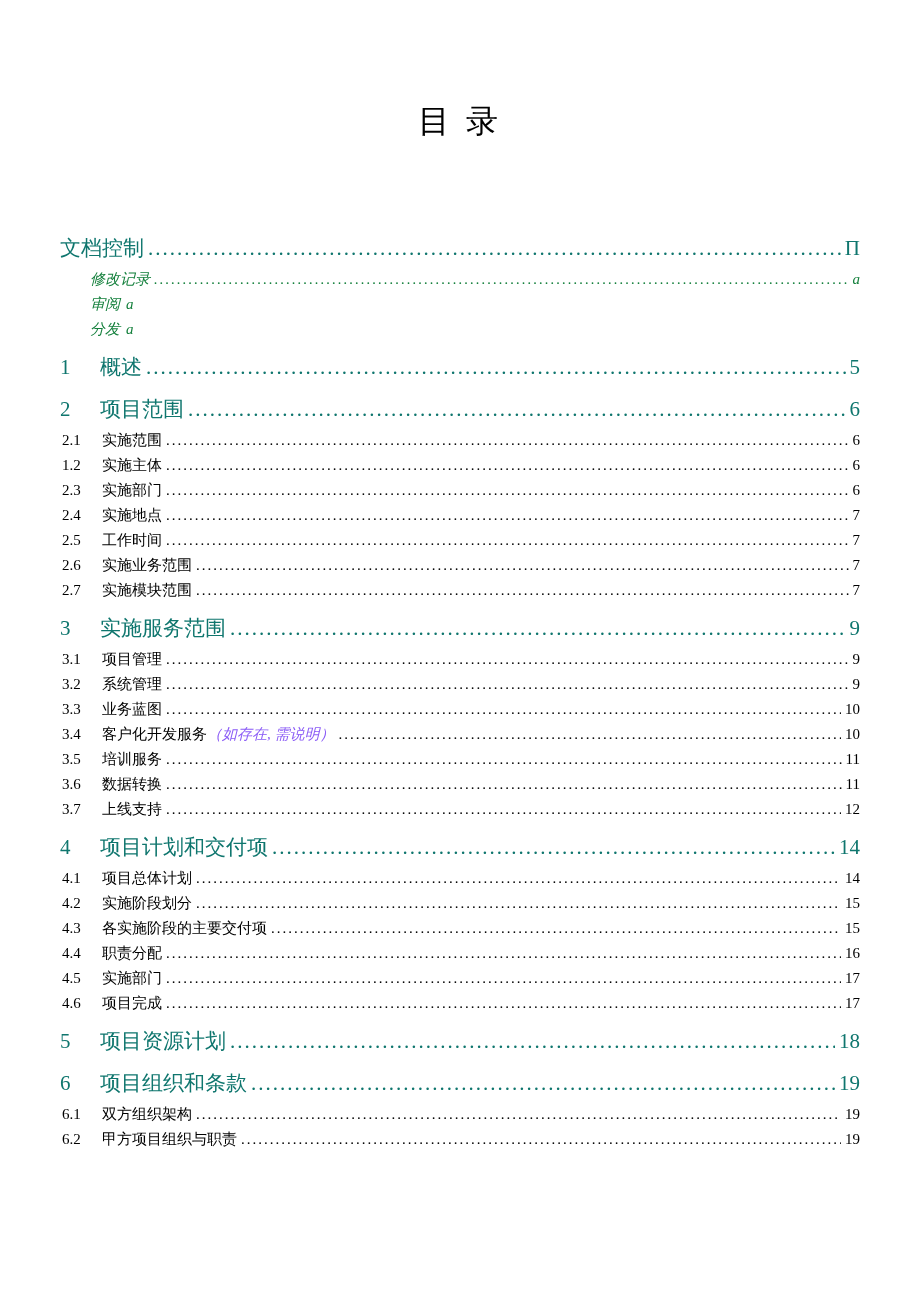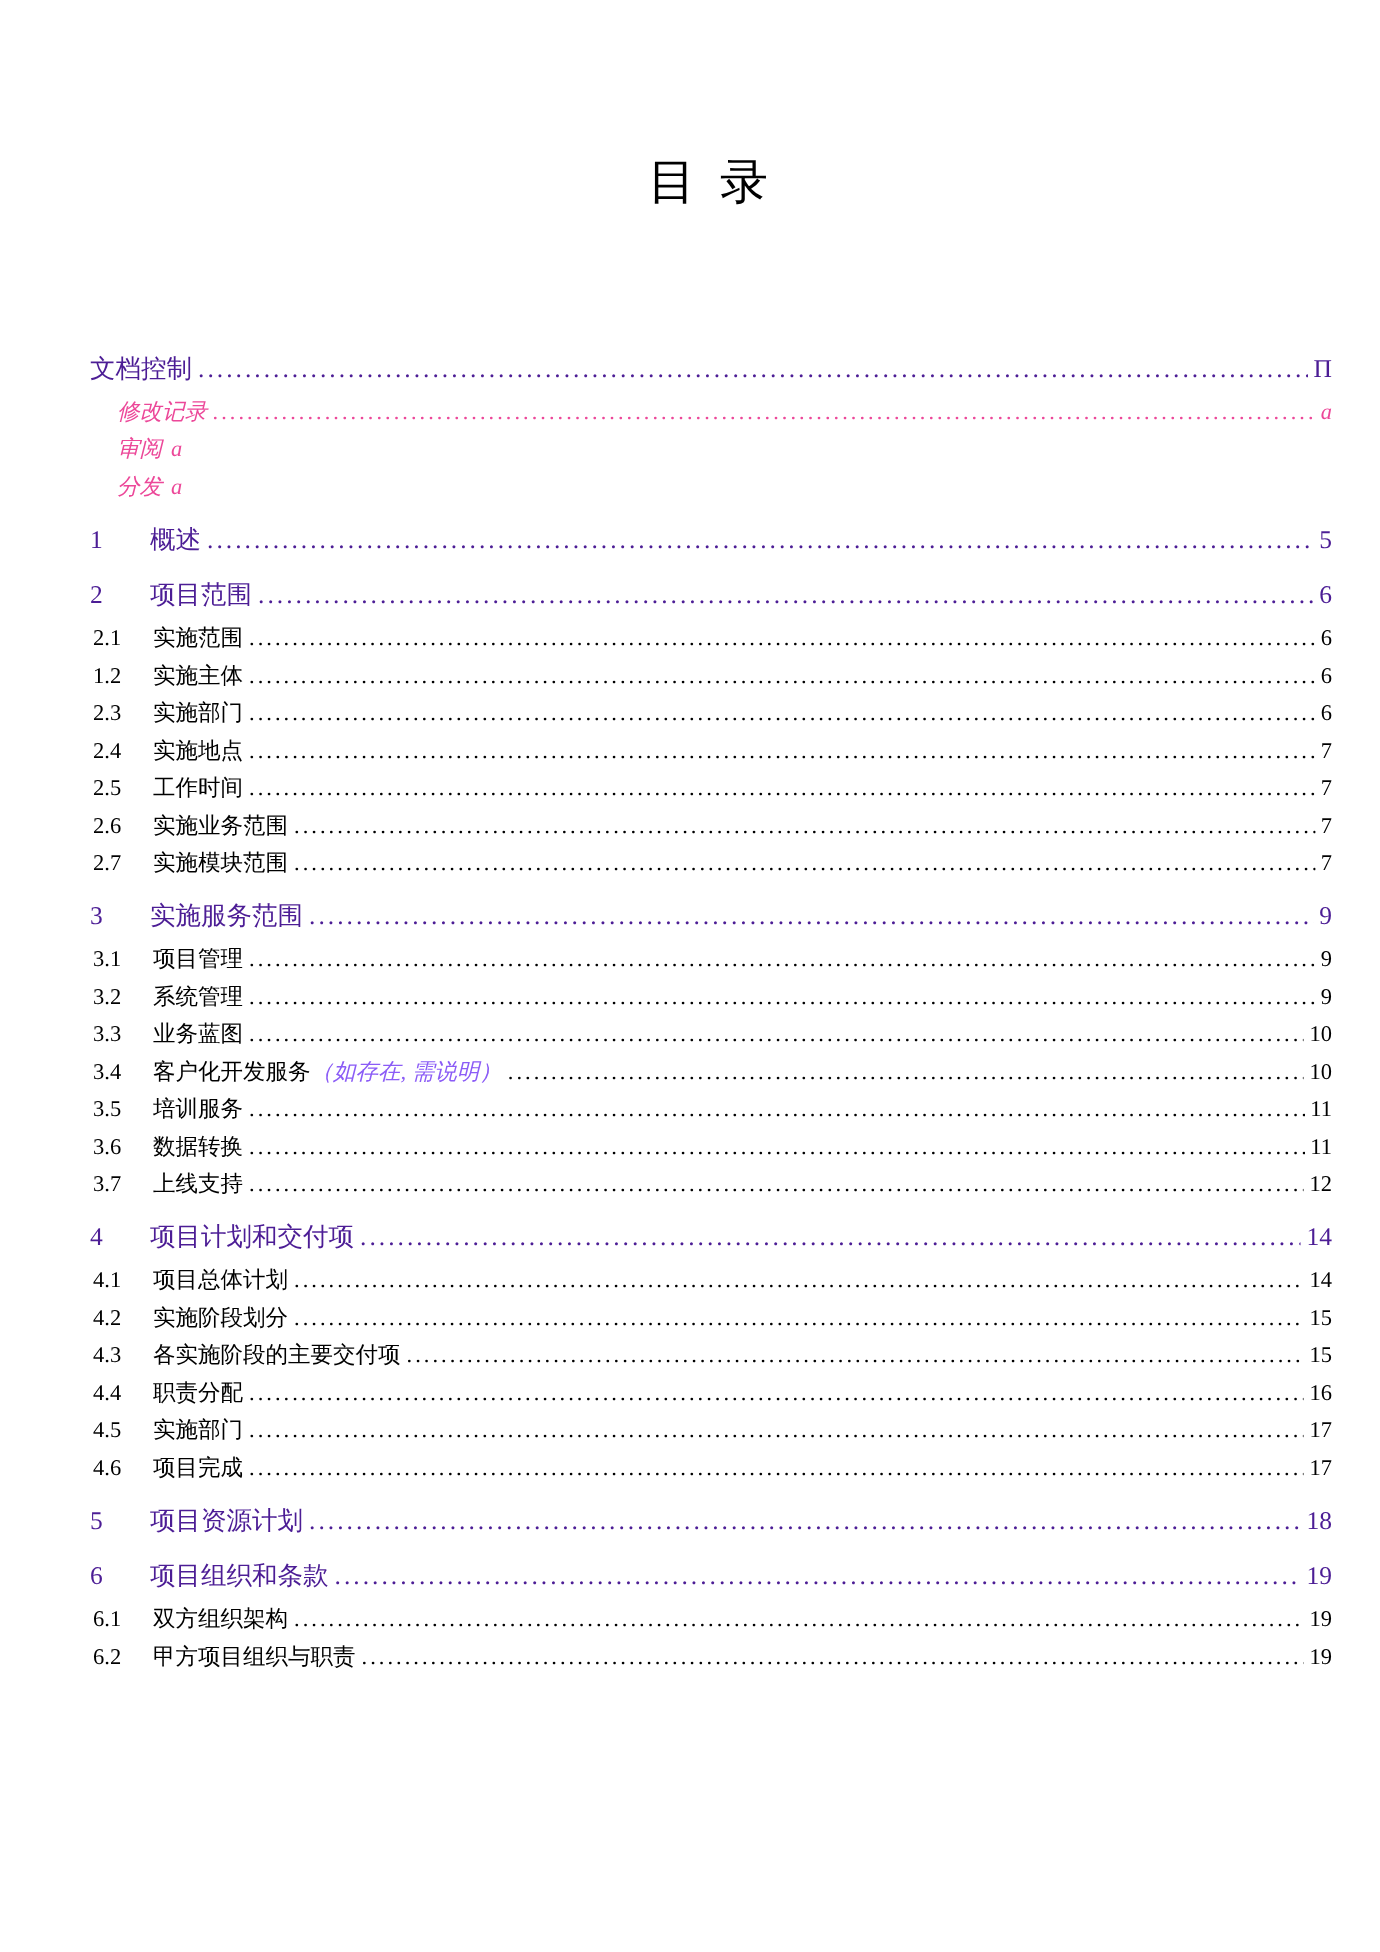--- a/index.html
+++ b/index.html
@@ -3,46 +3,46 @@
 <meta charset="utf-8">
 <style>
   body {
     margin: 0;
     padding: 0;
     background: #fff;
     font-family: "SimSun", "宋体", serif;
     width: 920px;
   }
   .page {
-    padding: 100px 32px 80px 60px;
+    padding: 100px 60px 80px 60px;
   }
   .title {
     text-align: center;
     font-size: 32px;
     font-weight: normal;
     margin-bottom: 90px;
     letter-spacing: 4px;
   }
   .toc-line {
     display: flex;
     align-items: baseline;
     font-size: 15px;
     margin: 6px 0;
     white-space: nowrap;
   }
   .level1 {
-    color: #4c1d95;
-    font-size: 17px;
+    color: #0f766e;
+    font-size: 21px;
     margin-top: 14px;
     margin-bottom: 8px;
   }
   .level-italic {
-    color: #ec4899;
+    color: #15803d;
     font-style: italic;
-    margin-left: 18px;
+    margin-left: 30px;
   }
   .level2 {
     color: #000;
     margin-left: 2px;
   }
   .num {
     display: inline-block;
     min-width: 40px;
   }
   .label { flex: 0 0 auto; }

